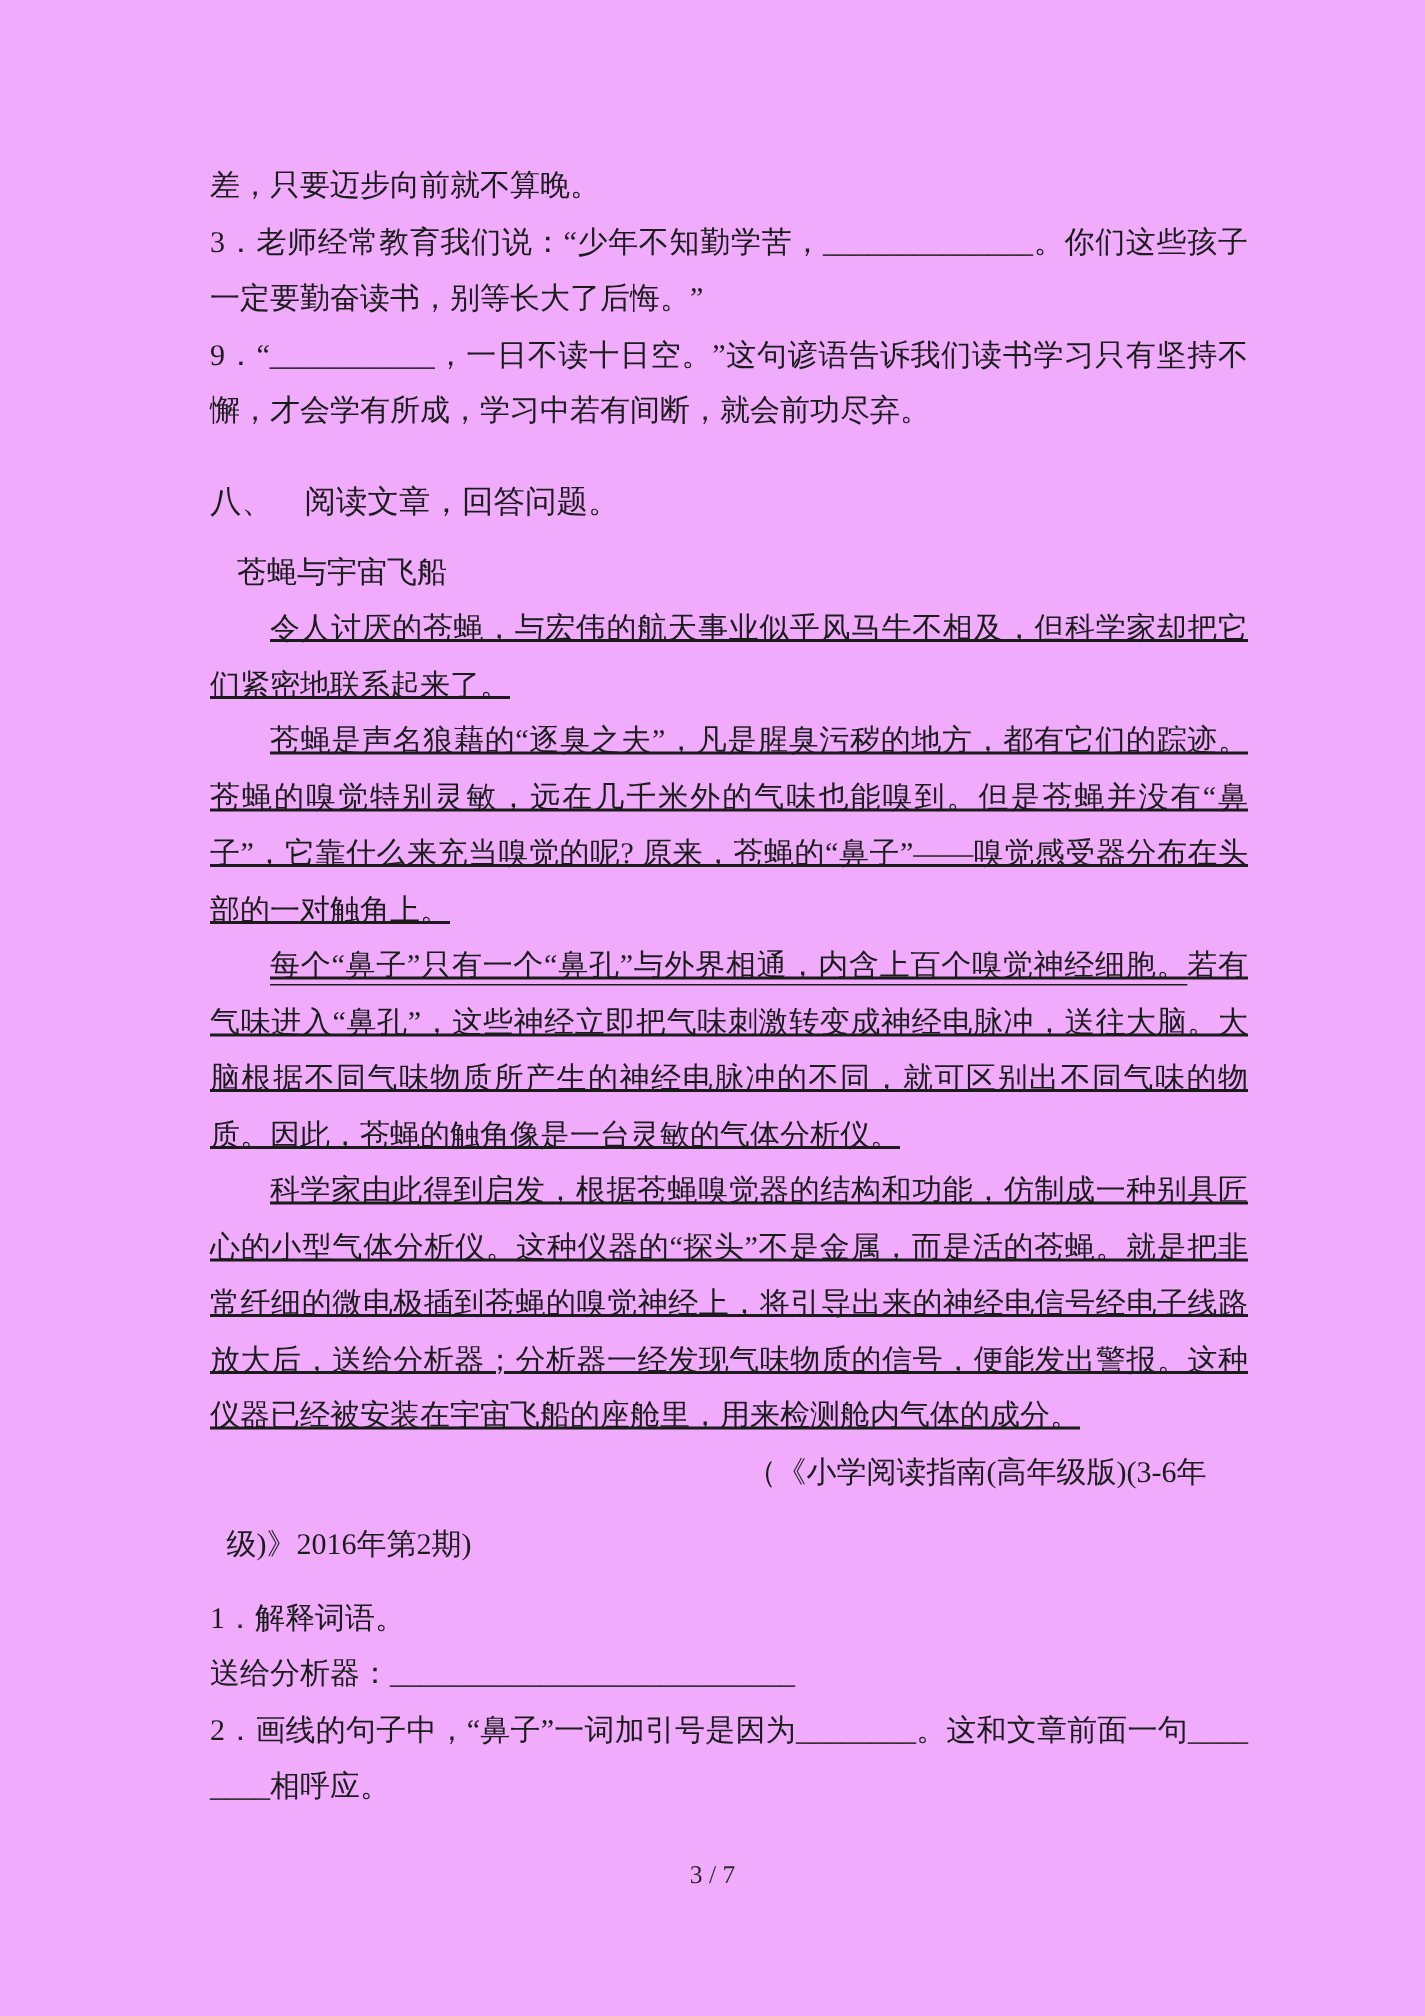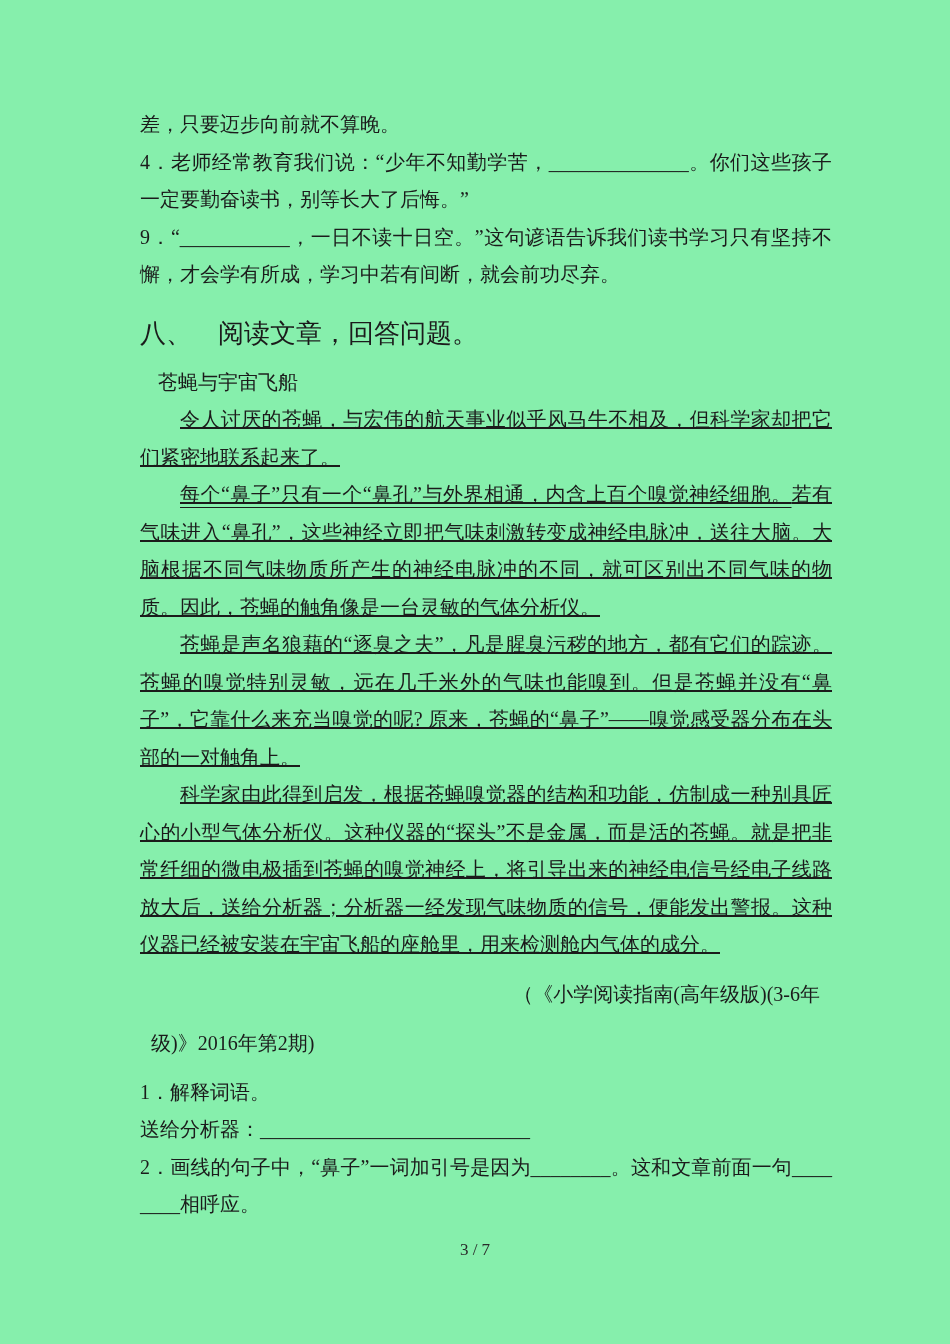--- a/index.html
+++ b/index.html
@@ -4,62 +4,62 @@
 <style>
   html, body {
     margin: 0;
     padding: 0;
     background: #ffffff;
   }
   .page {
     position: relative;
     width: 950px;
     height: 1344px;
-    background: #86efac;
+    background: #f0abfc;
     overflow: hidden;
     font-family: "Liberation Serif", "DejaVu Serif", serif;
     color: #1b1b1b;
   }
   .content {
     position: absolute;
     left: 140px;
     top: 106px;
     width: 692px;
     font-size: 20px;
     line-height: 37.5px;
     text-align: justify;
   }
   .intro-item {
     margin: 0;
     word-break: break-all;
   }
   .section-heading {
-    font-size: 26px;
+    font-size: 21px;
     line-height: 48px;
     margin: 16px 0 6px 0;
     font-weight: normal;
     text-align: left;
   }
   .article-title {
     margin: 0 0 0 18px;
   }
   .article-paragraph {
     margin: 0;
     text-indent: 2em;
     text-decoration: underline;
   }
   .underlined-sentence {
     text-decoration: underline;
     text-underline-offset: 6px;
     text-decoration-thickness: 1.2px;
   }
   .citation-line-1 {
-    margin: 12px;
+    margin: 0;
     padding-left: 330px;
-    text-align: right;
+    text-align: center;
   }
   .citation-line-2 {
     margin: 11px;
     text-align: left;
   }
   .question-item {
     margin: 0;
     word-break: break-all;
   }
   .page-number {
@@ -74,30 +74,30 @@
     font-family: "Liberation Serif", "DejaVu Serif", serif;
   }
 </style>
 </head>
 <body>
 
 <div class="page">
   <div class="content">
 
     <p class="intro-item">差，只要迈步向前就不算晚。</p>
-    <p class="intro-item">4．老师经常教育我们说：“少年不知勤学苦，______________。你们这些孩子一定要勤奋读书，别等长大了后悔。”</p>
+    <p class="intro-item">3．老师经常教育我们说：“少年不知勤学苦，______________。你们这些孩子一定要勤奋读书，别等长大了后悔。”</p>
     <p class="intro-item">9．“___________，一日不读十日空。”这句谚语告诉我们读书学习只有坚持不懈，才会学有所成，学习中若有间断，就会前功尽弃。</p>
 
     <h2 class="section-heading">八、　阅读文章，回答问题。</h2>
 
     <div class="article-title">苍蝇与宇宙飞船</div>
 
     <p class="article-paragraph">令人讨厌的苍蝇，与宏伟的航天事业似乎风马牛不相及，但科学家却把它们紧密地联系起来了。</p>
+    <p class="article-paragraph">苍蝇是声名狼藉的“逐臭之夫”，凡是腥臭污秽的地方，都有它们的踪迹。苍蝇的嗅觉特别灵敏，远在几千米外的气味也能嗅到。但是苍蝇并没有“鼻子”，它靠什么来充当嗅觉的呢? 原来，苍蝇的“鼻子”——嗅觉感受器分布在头部的一对触角上。</p>
     <p class="article-paragraph"><span class="underlined-sentence">每个“鼻子”只有一个“鼻孔”与外界相通，内含上百个嗅觉神经细胞。</span><span>若有气味进入“鼻孔”，这些神经立即把气味刺激转变成神经电脉冲，送往大脑。大脑根据不同气味物质所产生的神经电脉冲的不同，就可区别出不同气味的物质。因此，苍蝇的触角像是一台灵敏的气体分析仪。</span></p>
-    <p class="article-paragraph">苍蝇是声名狼藉的“逐臭之夫”，凡是腥臭污秽的地方，都有它们的踪迹。苍蝇的嗅觉特别灵敏，远在几千米外的气味也能嗅到。但是苍蝇并没有“鼻子”，它靠什么来充当嗅觉的呢? 原来，苍蝇的“鼻子”——嗅觉感受器分布在头部的一对触角上。</p>
     <p class="article-paragraph">科学家由此得到启发，根据苍蝇嗅觉器的结构和功能，仿制成一种别具匠心的小型气体分析仪。这种仪器的“探头”不是金属，而是活的苍蝇。就是把非常纤细的微电极插到苍蝇的嗅觉神经上，将引导出来的神经电信号经电子线路放大后，送给分析器；分析器一经发现气味物质的信号，便能发出警报。这种仪器已经被安装在宇宙飞船的座舱里，用来检测舱内气体的成分。</p>
 
     <p class="citation-line-1">（《小学阅读指南(高年级版)(3-6年</p>
     <p class="citation-line-2">级)》2016年第2期)</p>
 
     <p class="question-item">1．解释词语。</p>
     <p class="question-item">送给分析器：___________________________</p>
     <p class="question-item">2．画线的句子中，“鼻子”一词加引号是因为________。这和文章前面一句________相呼应。</p>
 
   </div>

